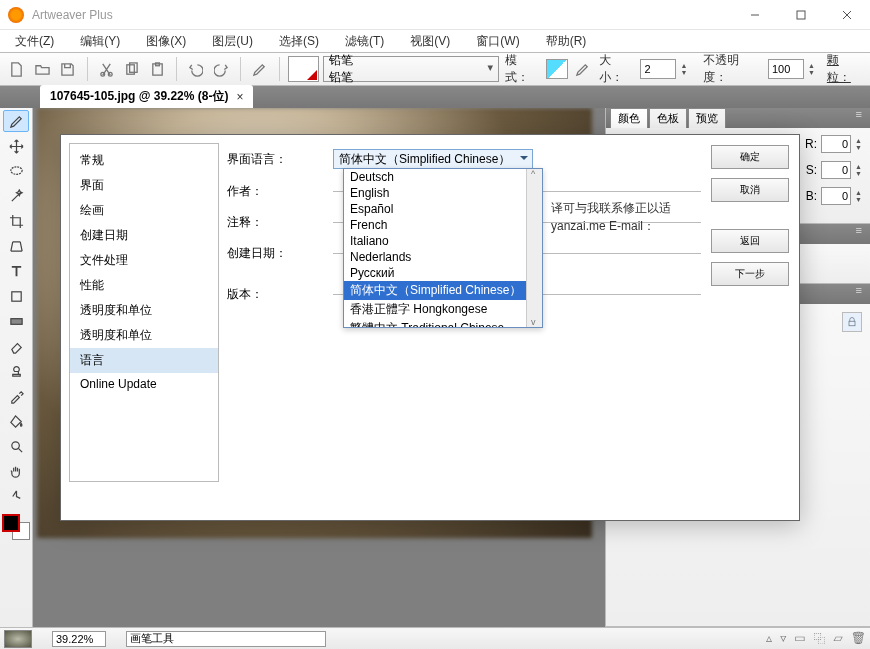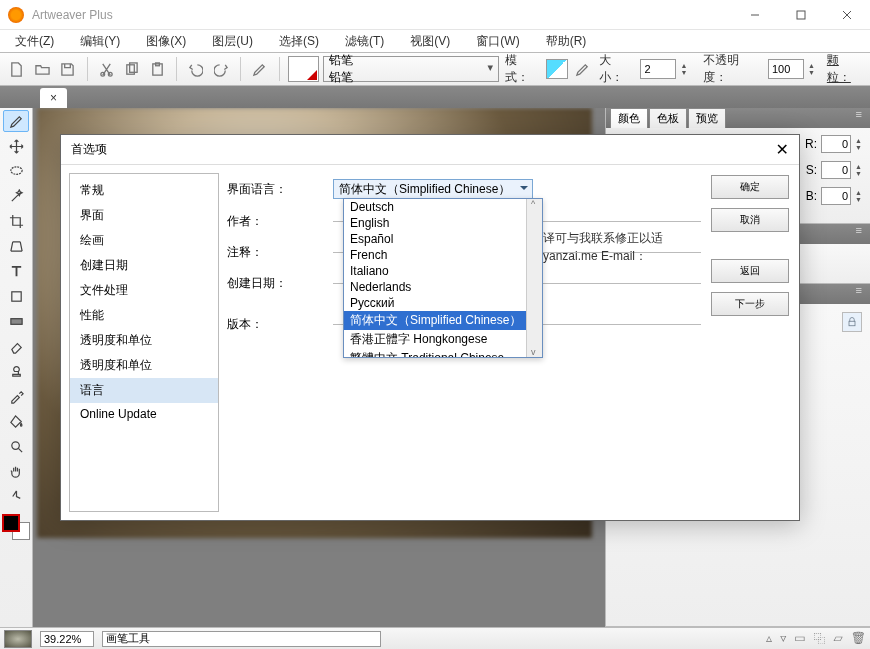--- a/index.html
+++ b/index.html
@@ -64,24 +64,24 @@
 .rgb-row input { width:30px; height:18px; border:1px solid #999; text-align:right; padding-right:2px; font-size:11px; }
 
 .panel2, .panel3 { background:linear-gradient(#f8f8f8,#eee); border-bottom:1px solid #bbb; }
 .panel2 { height:40px; padding:8px; position:relative; }
 .panel2 .sq { width:24px; height:24px; background:#000; border:1px solid #888; }
 .panel3 { flex:1; padding:8px; position:relative; }
 .panel3 .lockrow { display:flex; justify-content:flex-end; gap:4px; margin-bottom:6px; }
 .panel3 .lockrow .lockicon { width:20px; height:20px; border:1px solid #bbb; background:#e8f1fb; display:flex; align-items:center; justify-content:center; }
 
 
-.statusbar { height:22px; background:linear-gradient(#f7f7f7,#e9e9e9); border-top:1px solid #bbb; display:flex; align-items:center; padding:0 4px; gap:8px; }
+.statusbar { height:22px; background:linear-gradient(#f7f7f7,#e9e9e9); border-top:1px solid #bbb; display:flex; align-items:center; padding:0 4px; gap:20px; }
 .status-thumb { width:28px; height:18px; background:radial-gradient(#bba,#554); border:1px solid #888; }
 .status-input { width:54px; height:16px; border:1px solid #999; font-size:11px; padding:0 3px; }
-.status-tool { width:279px; height:16px; border:1px solid #999; font-size:11px; padding:0 3px; }
+.status-tool { width:200px; height:16px; border:1px solid #999; font-size:11px; padding:0 3px; }
 .status-icons { margin-left:auto; display:flex; gap:8px; color:#777; }
 
 
 .dialog { position:absolute; left:60px; top:134px; width:740px; height:387px; background:#fff; border:1px solid #666; box-shadow:0 4px 24px rgba(0,0,0,.25); z-index:50; }
 .dlg-title { height:30px; display:flex; align-items:center; padding:0 10px; font-size:12px; border-bottom:1px solid #ddd; }
 .dlg-title .close { margin-left:auto; font-size:16px; }
 .dlg-body { display:flex; height:calc(100% - 30px); }
 .dlg-sidebar { width:150px; border:1px solid #bbb; margin:8px; padding:4px 0; }
 .dlg-sidebar .sitem { padding:4px 10px; }
 .dlg-sidebar .sitem.sel { background:#d7e6f5; }
@@ -91,21 +91,21 @@
 .form-row .fline { flex:1; height:1px; background:#bbb; margin-left:6px; }
 .combo { width:200px; height:20px; border:1px solid #7aa7d4; background:#eaf2fc; display:flex; align-items:center; padding:0 5px; position:relative; margin-left:6px; }
 .combo::after { content:""; position:absolute; right:4px; top:6px; border:4px solid transparent; border-top-color:#357; }
 .dropdown { position:absolute; left:116px; top:33px; width:200px; border:1px solid #6a8fbf; background:#fff; z-index:60; box-shadow:0 2px 6px rgba(0,0,0,.2); max-height:160px; overflow:hidden; }
 .dropdown .opt { padding:1px 6px; font-size:12px; }
 .dropdown .opt.sel { background:#2f6fd0; color:#fff; }
 .dropdown .sbar { position:absolute; right:0; top:0; width:16px; height:100%; background:#eee; border-left:1px solid #ccc; }
 .dropdown .sbar::before { content:"^"; position:absolute; top:0; left:4px; font-size:9px; color:#777;}
 .dropdown .sbar::after { content:"v"; position:absolute; bottom:0; left:4px; font-size:9px; color:#777;}
 
-.note-text { position:absolute; left:316px; top:64px; font-size:12px; line-height:18px; color:#333; }
+.note-text { position:absolute; left:324px; top:64px; font-size:12px; line-height:18px; color:#333; }
 
 .dlg-right { width:88px; padding:10px 10px 0 0; display:flex; flex-direction:column; gap:9px; }
 .dlg-right button { height:24px; border:1px solid #999; background:linear-gradient(#fafafa,#e6e6e6); font-size:10px; }
 
 </style>
 </head>
 <body>
 
 <div class="titlebar">
   <div class="logo"></div>
@@ -215,20 +215,21 @@
   <input class="tb-input" value="100" style="">
   <div class="spinarrow">
       <span>▲</span>
       <span>▼</span>
     </div>
   <span class="tb-label" style="margin-left:8px;text-decoration:underline;">颗粒：</span>
 </div>
 
 <div class="doctabs">
   <div class="doctab">
+    <span>107645-105.jpg @ 39.22% (8-位)</span>
     <span class="close">×</span>
   </div>
 </div>
 
 <div class="mainwrap">
   <div class="vtoolbar">
     <div class="vtool sel">
         <svg viewBox="0 0 16 16">
           <path d="M2 14l3-1 8-8-2-2-8 8z"></path>
         </svg>
@@ -385,24 +386,20 @@
     <span>▵</span>
     <span>▿</span>
     <span>▭</span>
     <span>⿻</span>
     <span>▱</span>
     <span>🗑</span>
   </div>
 </div>
 
 <div class="dialog">
-  <div class="dlg-title">
-    <span>首选项</span>
-    <span class="close">✕</span>
-  </div>
   <div class="dlg-body">
     <div class="dlg-sidebar">
       <div class="sitem">常规</div>
       <div class="sitem">界面</div>
       <div class="sitem">绘画</div>
       <div class="sitem">创建日期</div>
       <div class="sitem">文件处理</div>
       <div class="sitem">性能</div>
       <div class="sitem">透明度和单位</div>
       <div class="sitem">透明度和单位</div>

